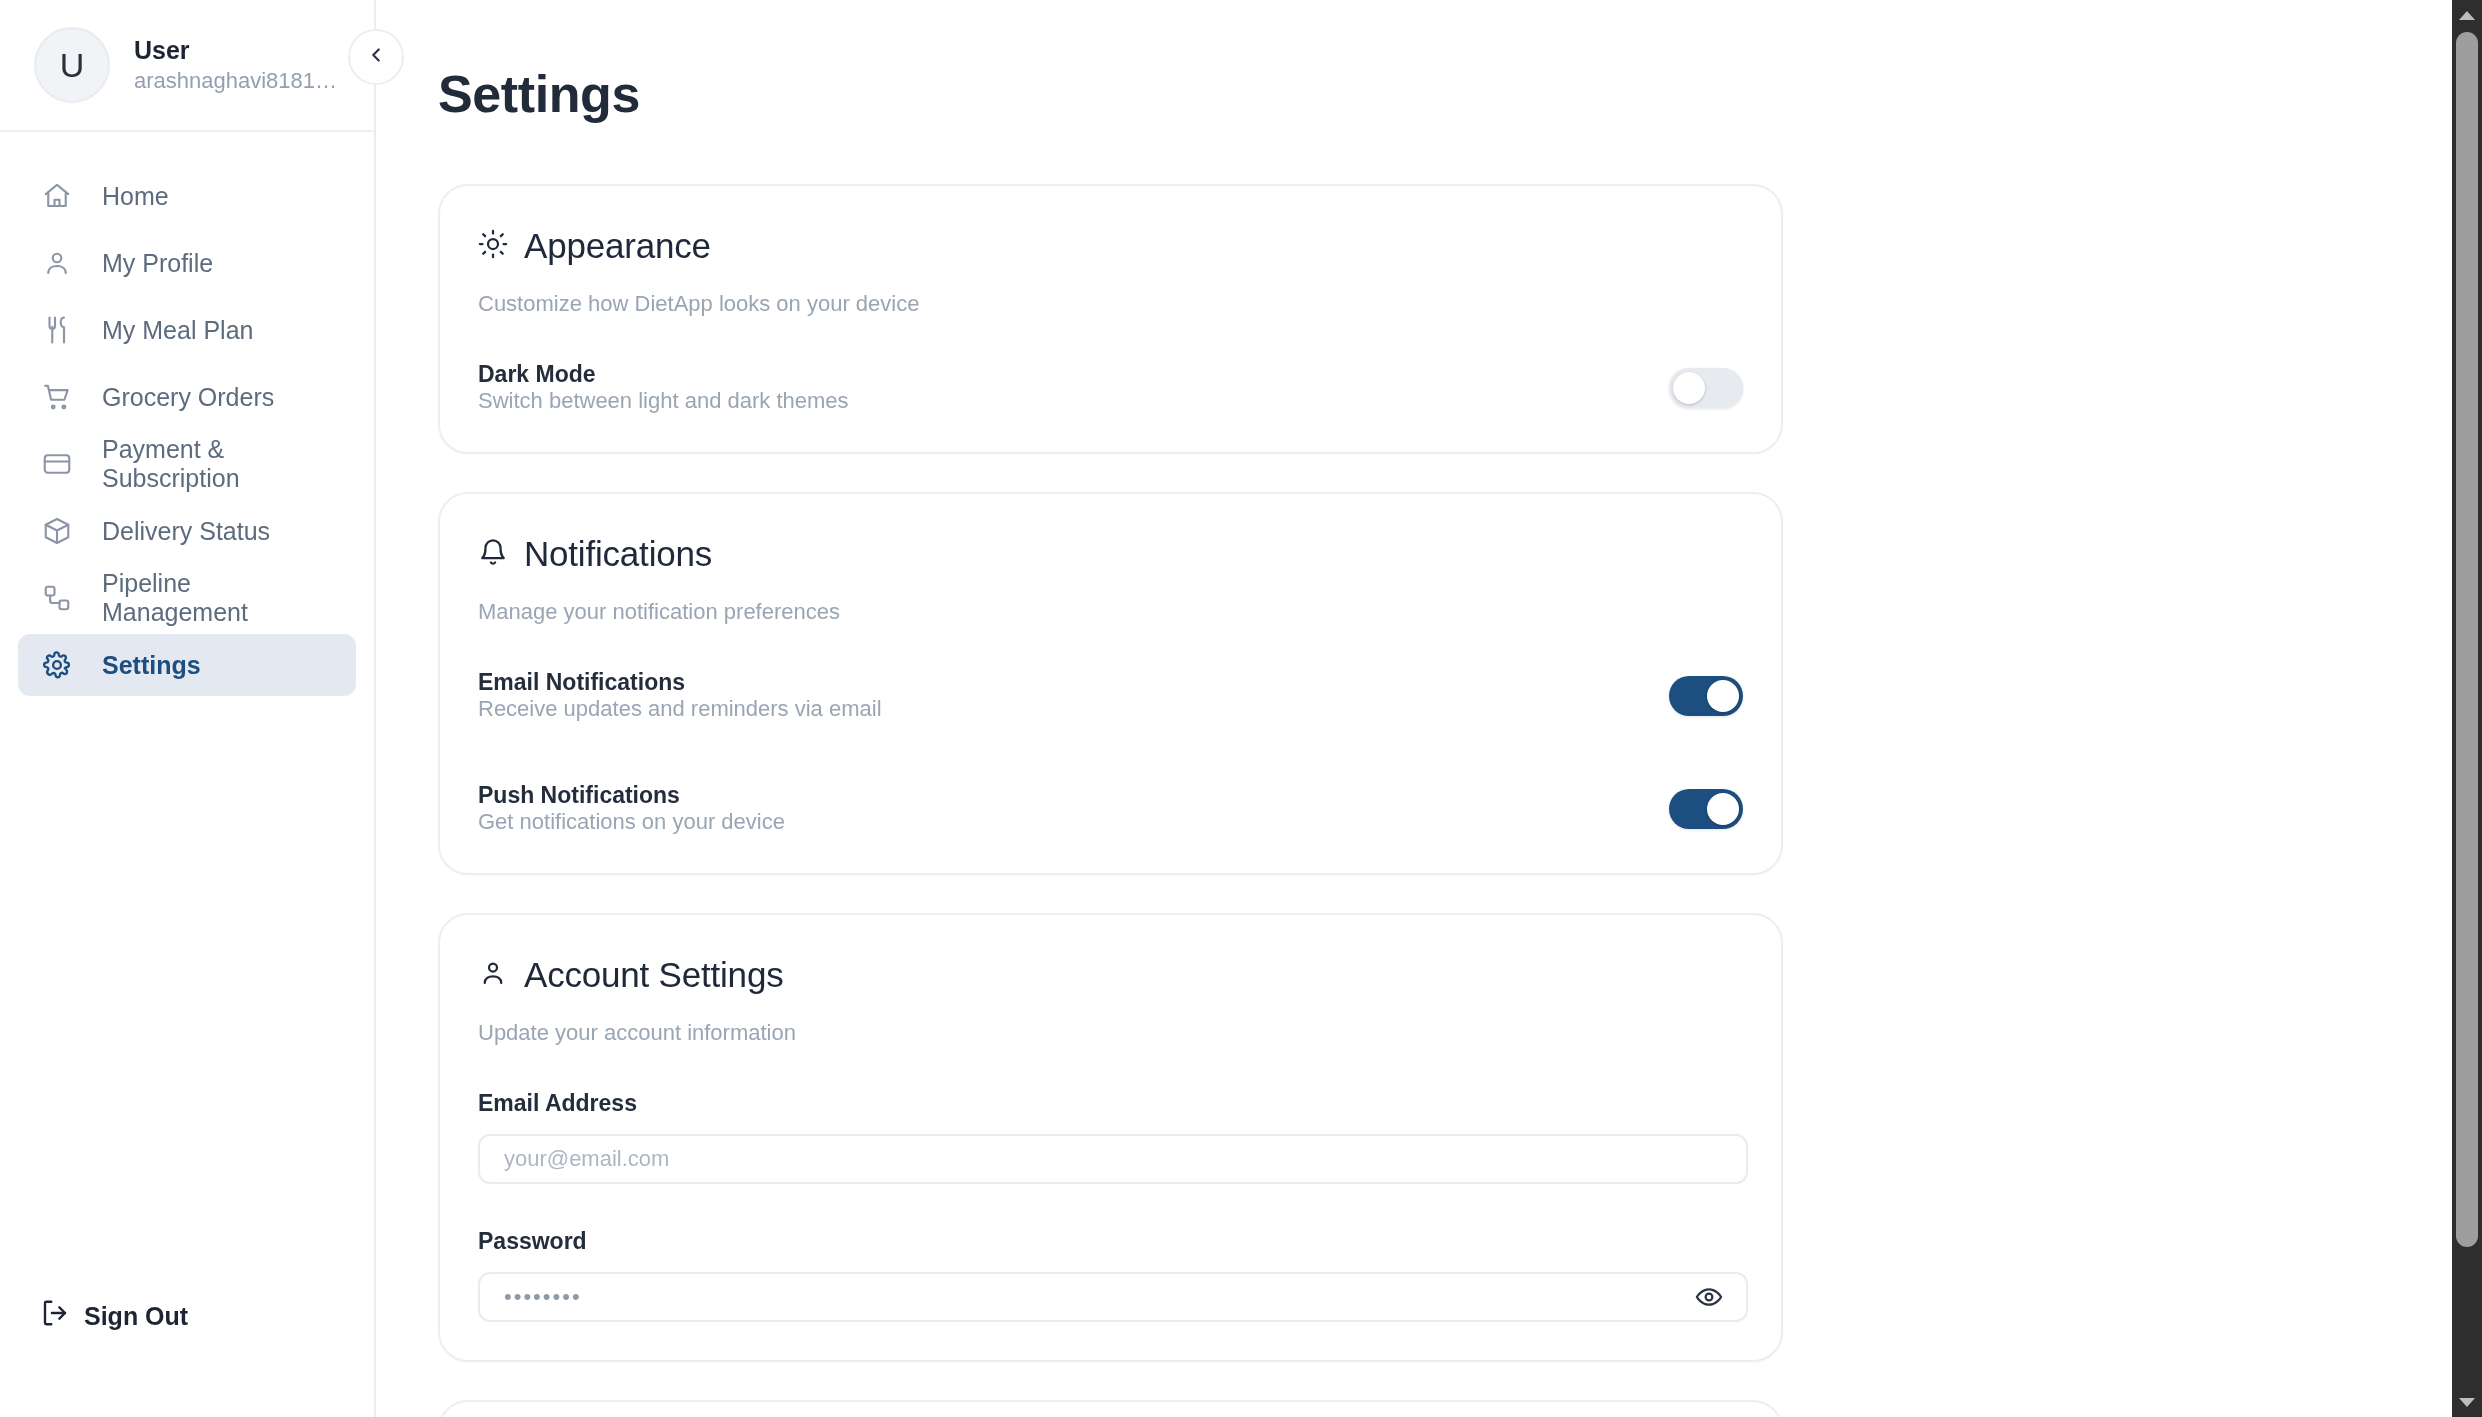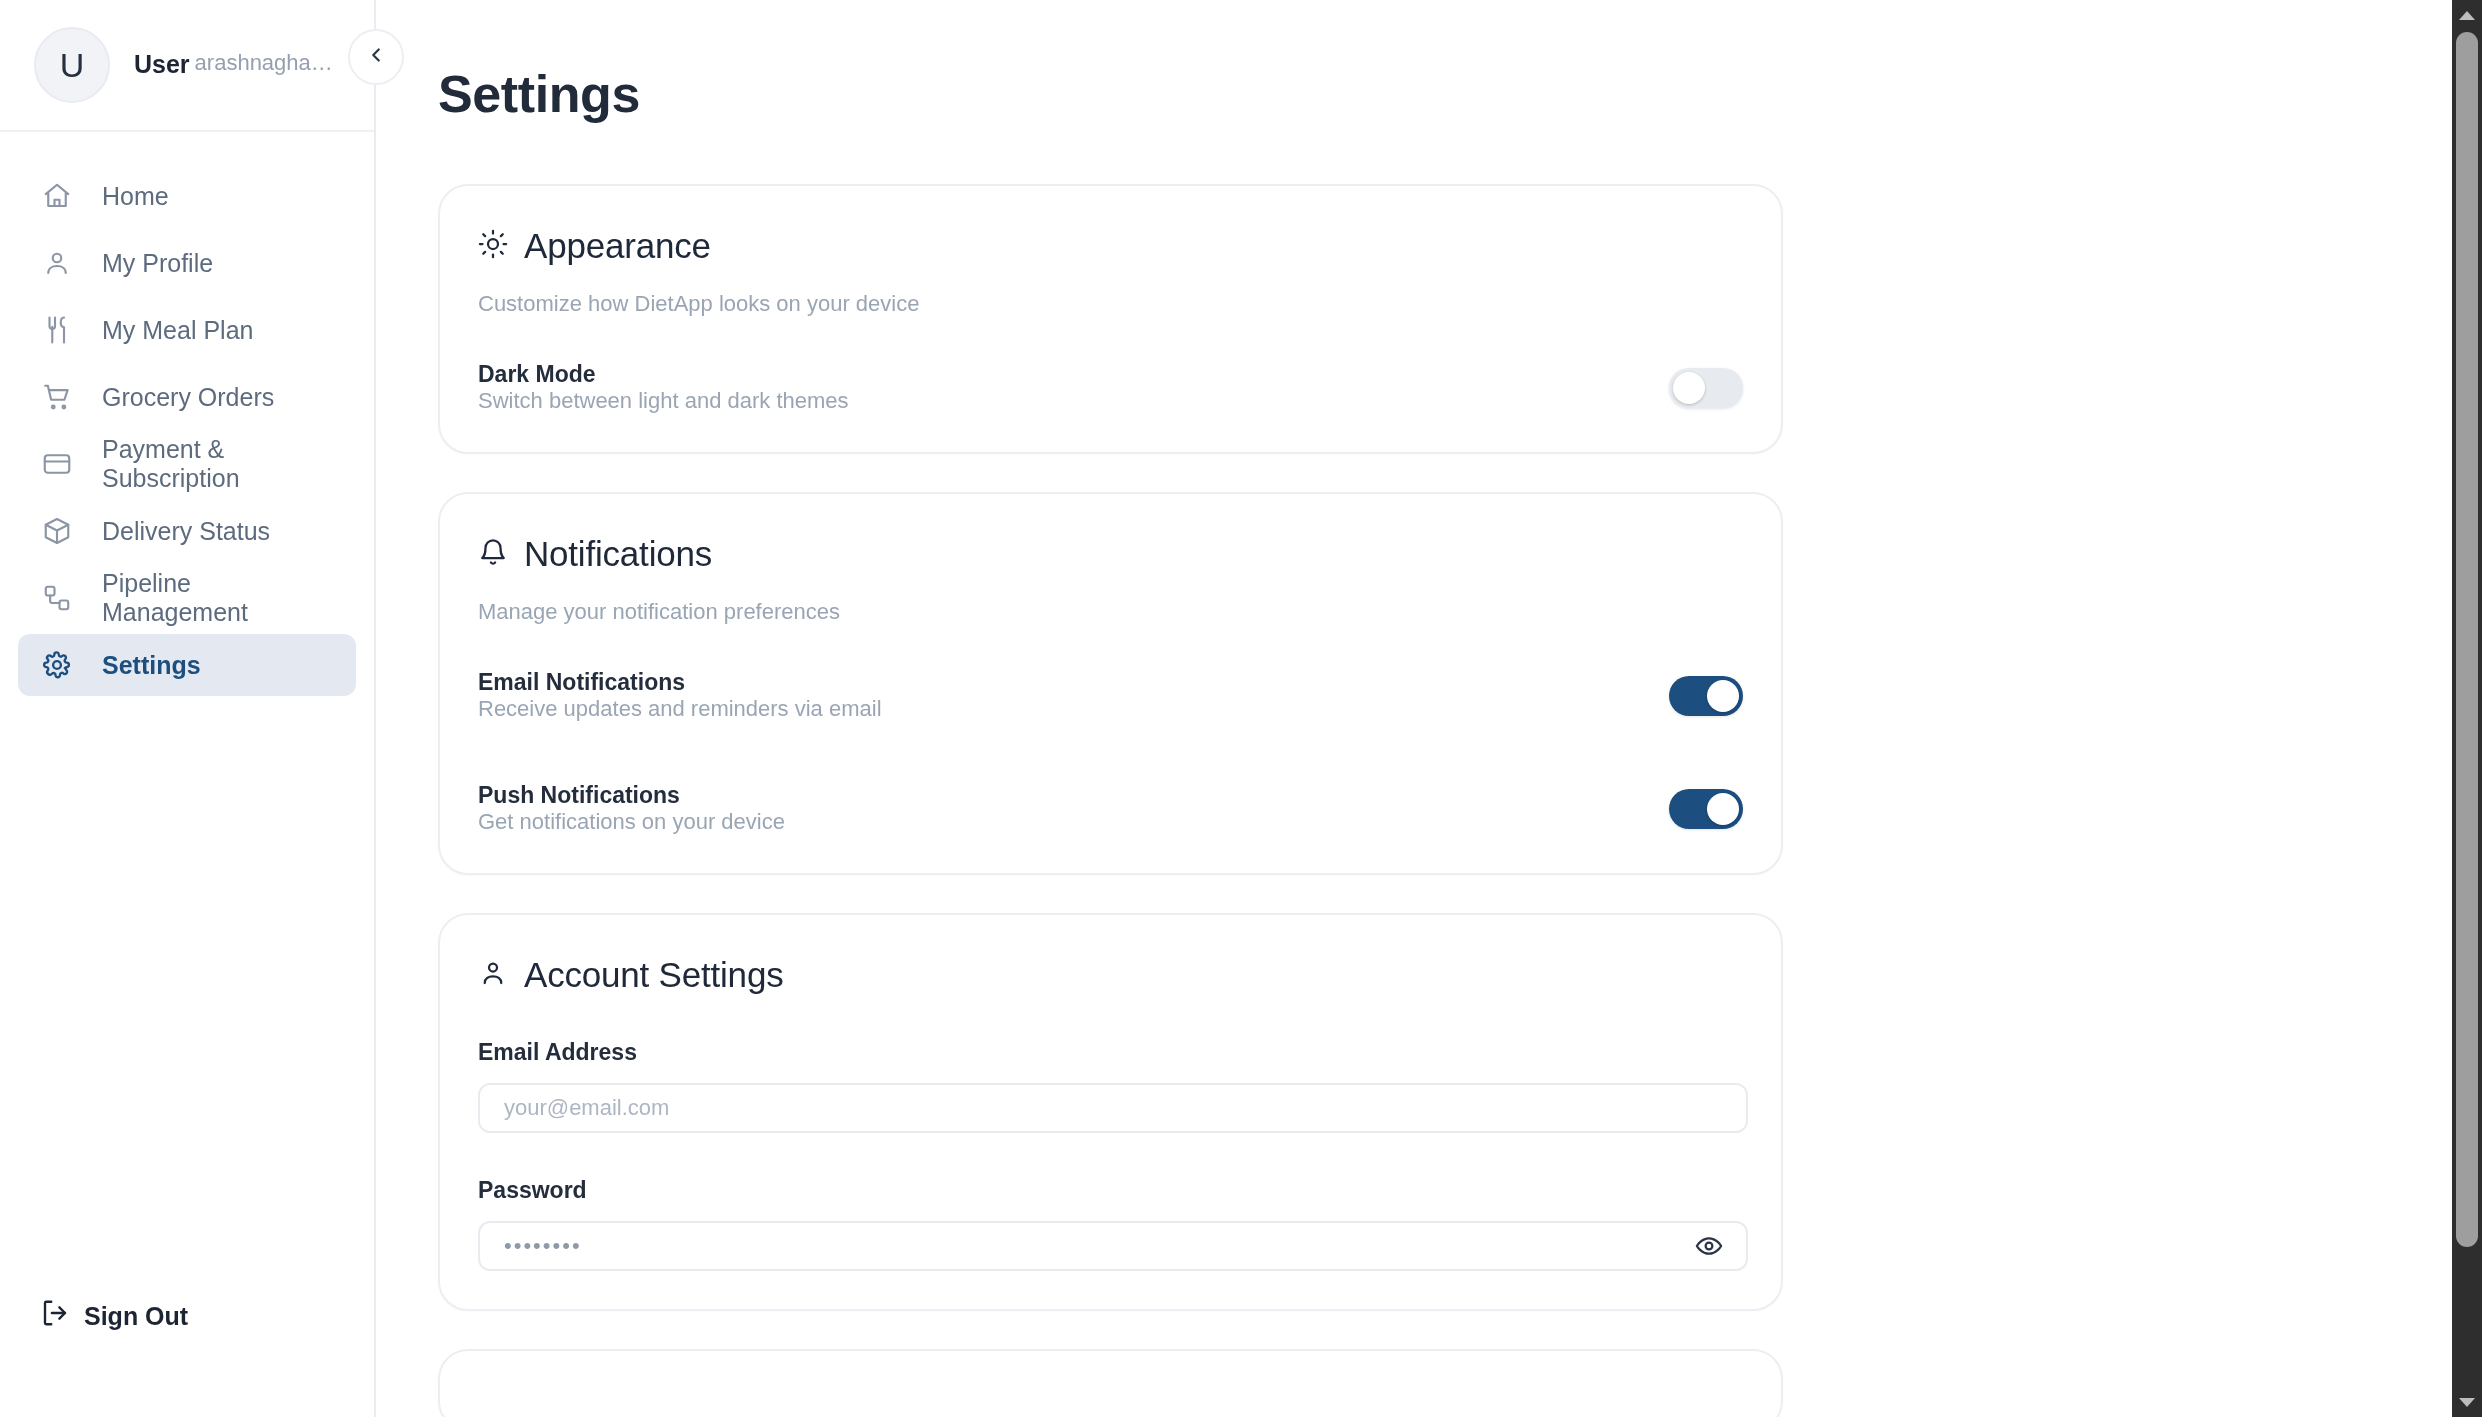--- a/index.html
+++ b/index.html
@@ -34,21 +34,21 @@
     gap: 24px;
   }
   #avatar {
     width: 76px; height: 76px; border-radius: 50%;
     background: #f1f3f7;
     border: 2px solid #e8ebf1;
     display: flex; align-items: center; justify-content: center;
     font-size: 34px; font-weight: 400; color: #27303f;
     flex: 0 0 76px;
   }
-  #profile-text { display: flex; flex-direction: row; gap: 5px; min-width: 0; }
+  #profile-text { display: flex; flex-direction: column; gap: 5px; min-width: 0; }
   #profile-name { font-size: 25px; font-weight: 700; color: #1d2433; line-height: 1.1; }
   #profile-email {
     font-size: 22px; color: #94a0b0; line-height: 1.1;
     white-space: nowrap; overflow: hidden; text-overflow: ellipsis; max-width: 228px;
   }
 
   #collapse-btn {
     position: absolute;
     right: -30px; top: 29px;
     width: 56px; height: 56px; border-radius: 50%;
@@ -380,20 +380,21 @@
     <section class="card">
       <div class="card-head">
         <span>
           <svg width="30" height="30" viewBox="0 0 24 24" fill="none" stroke="#20293a" stroke-width="1.8" stroke-linecap="round" stroke-linejoin="round">
               <circle cx="12" cy="7.6" r="3.2"></circle>
               <path d="M5.4 20c0-3.5 3-5.4 6.6-5.4s6.6 1.9 6.6 5.4"></path>
             </svg>
         </span>
         <span class="card-title">Account Settings</span>
       </div>
+      <div class="card-sub">Update your account information</div>
 
       <div class="field-group">
         <div class="field-label">Email Address</div>
         <div class="field-box">
           <input type="text" value="" placeholder="your@email.com" style="">
         </div>
       </div>
 
       <div class="field-group">
         <div class="field-label">Password</div>

